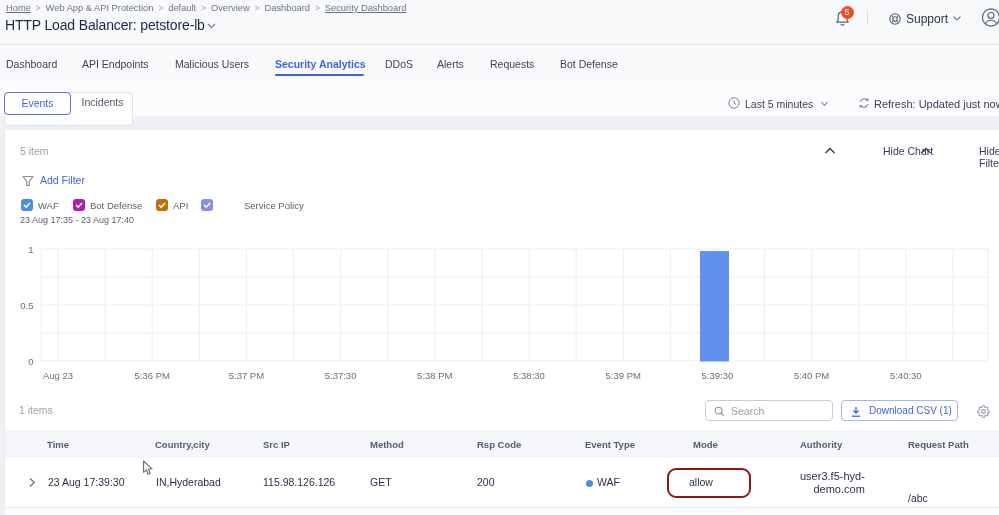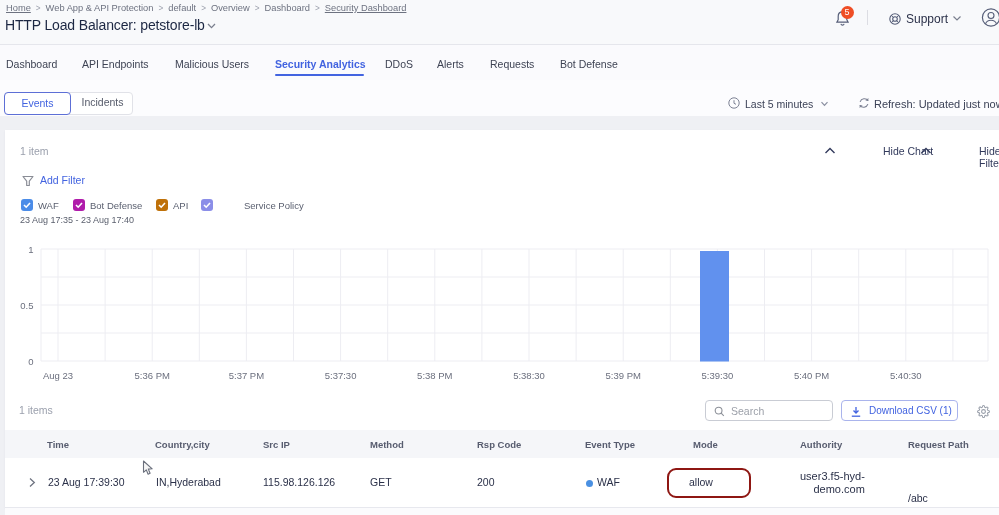--- a/index.html
+++ b/index.html
@@ -11,21 +11,21 @@
 #crumb { position:absolute; left:6px; top:3px; font-size:9.3px; color:#6d7280; white-space:nowrap; }
 #crumb .sep { color:#9a9eab; margin:0 5px; font-size:8.2px; }
 #crumb .lnk { text-decoration:underline; }
 #title { position:absolute; left:5px; top:17px; font-size:14px; color:#1c2743; letter-spacing:-0.15px; }
 
 #tabs { position:absolute; left:0; top:45px; width:999px; height:35px; background:#fafafd; }
 .tab { position:absolute; top:58px; font-size:10.5px; color:#3e4354; }
 .tab.active { color:#4263e0; font-weight:bold; }
 
 #controls { position:absolute; left:0; top:80px; width:999px; height:36px; background:#fcfcfe; }
-.segwrap { position:absolute; left:4px; top:12px; width:129px; height:23px; background:#fff; border:1px solid #e1e2e8; border-radius:4px; }
+.segwrap { position:absolute; left:4px; top:12px; width:129px; height:34px; background:#fff; border:1px solid #e1e2e8; border-radius:4px; }
 .seg-ev { position:absolute; left:-1px; top:-1px; width:67px; height:23px; border:1.5px solid #5d6fd6; border-radius:4px; background:#fff; color:#4263e0; font-size:10.5px; text-align:center; line-height:20px; }
 .seg-in { position:absolute; left:68px; top:3px; width:59px; font-size:10.5px; color:#565b6a; text-align:center; }
 
 #card { position:absolute; left:5px; top:130px; width:994px; height:378px; background:#fff; box-shadow:0 1px 2px rgba(40,45,80,0.06); }
 .navyt { color:#323a5c; font-size:10.5px;padding-left:42px; }
 .cb { position:absolute; width:12px; height:12px; border-radius:3px; }
 .cb svg { position:absolute; left:1px; top:1px; }
 .cblab { position:absolute; top:69.5px; font-size:9.5px; color:#5b6070; }
 #thead { position:absolute; left:0px; top:300px; width:994px; height:28px; background:#f5f6f9; }
 .th { position:absolute; top:9px; font-size:9.5px; font-weight:bold; color:#575c6f; }
@@ -94,21 +94,21 @@
     </svg>
   <svg class="abs" style="left:858px;top:17px" width="12" height="12" viewBox="0 0 12 12">
       <path d="M10.2 3.7 A4.6 4.6 0 0 0 2.1 4.9 M1.8 8.3 A4.6 4.6 0 0 0 9.9 7.1" fill="none" stroke="#7d8294" stroke-width="1.1"></path>
       <path d="M10.5 1.1 L10.2 3.9 L7.4 3.6 Z" fill="#7d8294"></path>
       <path d="M1.5 10.9 L1.8 8.1 L4.6 8.4 Z" fill="#7d8294"></path>
     </svg>
   <div class="abs" style="left:874px;top:18px;font-size:11px;color:#3c4257;white-space:nowrap;">Refresh: Updated just now</div>
 </div>
 
 <div id="card">
-  <div class="abs" style="left:15px;top:15px;font-size:10.5px;color:#9ba0ad;">1 item</div>
+  <div class="abs" style="left:15px;top:15px;font-size:10.5px;color:#9ba0ad;">5 item</div>
   <svg class="abs" style="left:819px;top:16.5px" width="12" height="8" viewBox="0 0 12 8">
       <path d="M1.5 6 L6 1.5 L10.5 6" stroke="#323a5c" stroke-width="1.4" fill="none"></path>
     </svg>
   <div class="navyt abs" style="left:836px;top:15px;">Hide Chart</div>
   <svg class="abs" style="left:915px;top:16.5px" width="12" height="8" viewBox="0 0 12 8">
       <path d="M1.5 6 L6 1.5 L10.5 6" stroke="#323a5c" stroke-width="1.4" fill="none"></path>
     </svg>
   <div class="navyt abs" style="left:932px;top:15px;">Hide Filter</div>
 
   <svg class="abs" style="left:17px;top:44.5px" width="12" height="12" viewBox="0 0 12 12">

